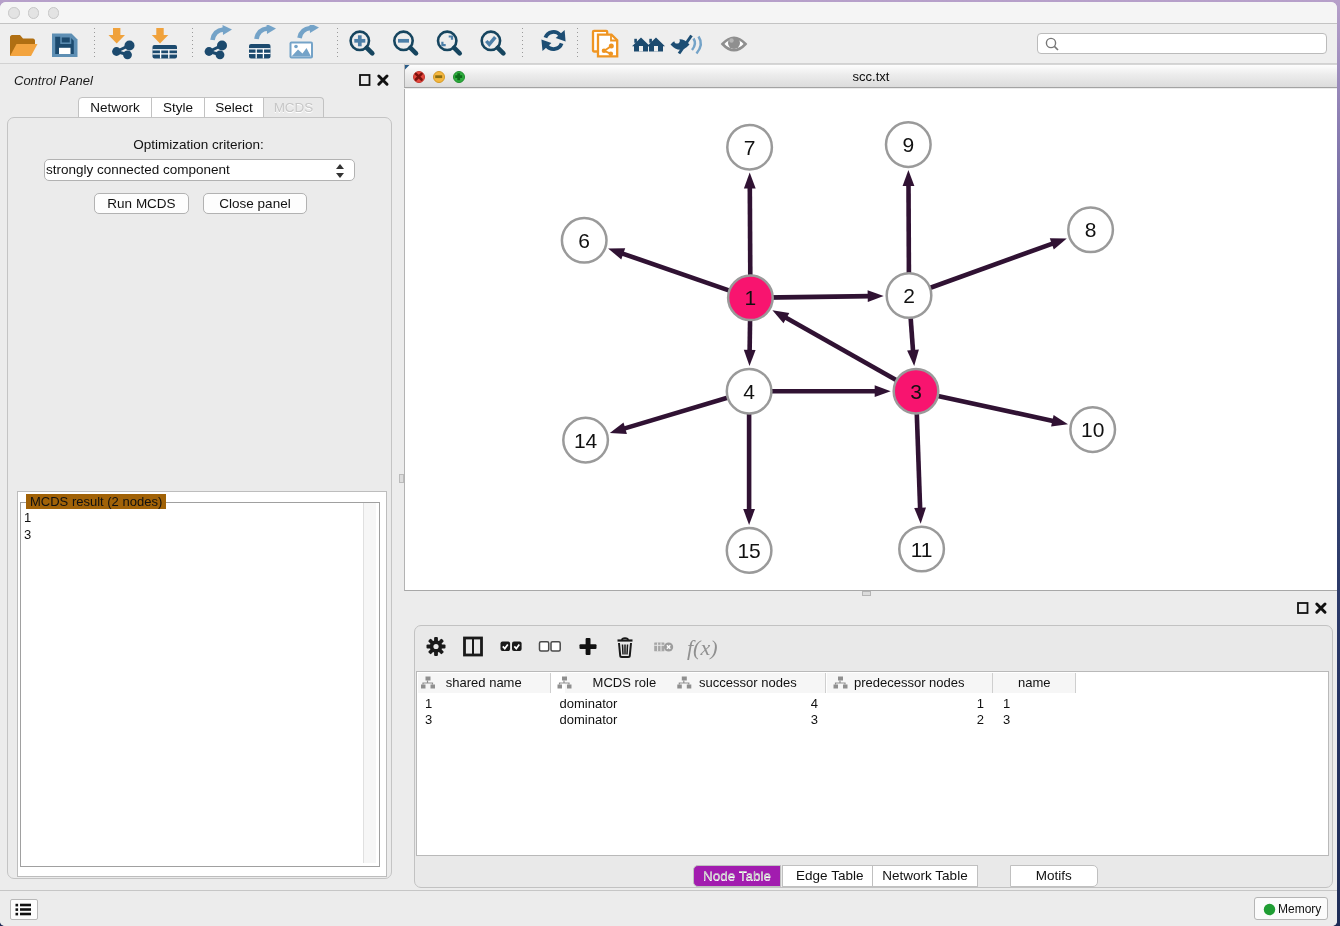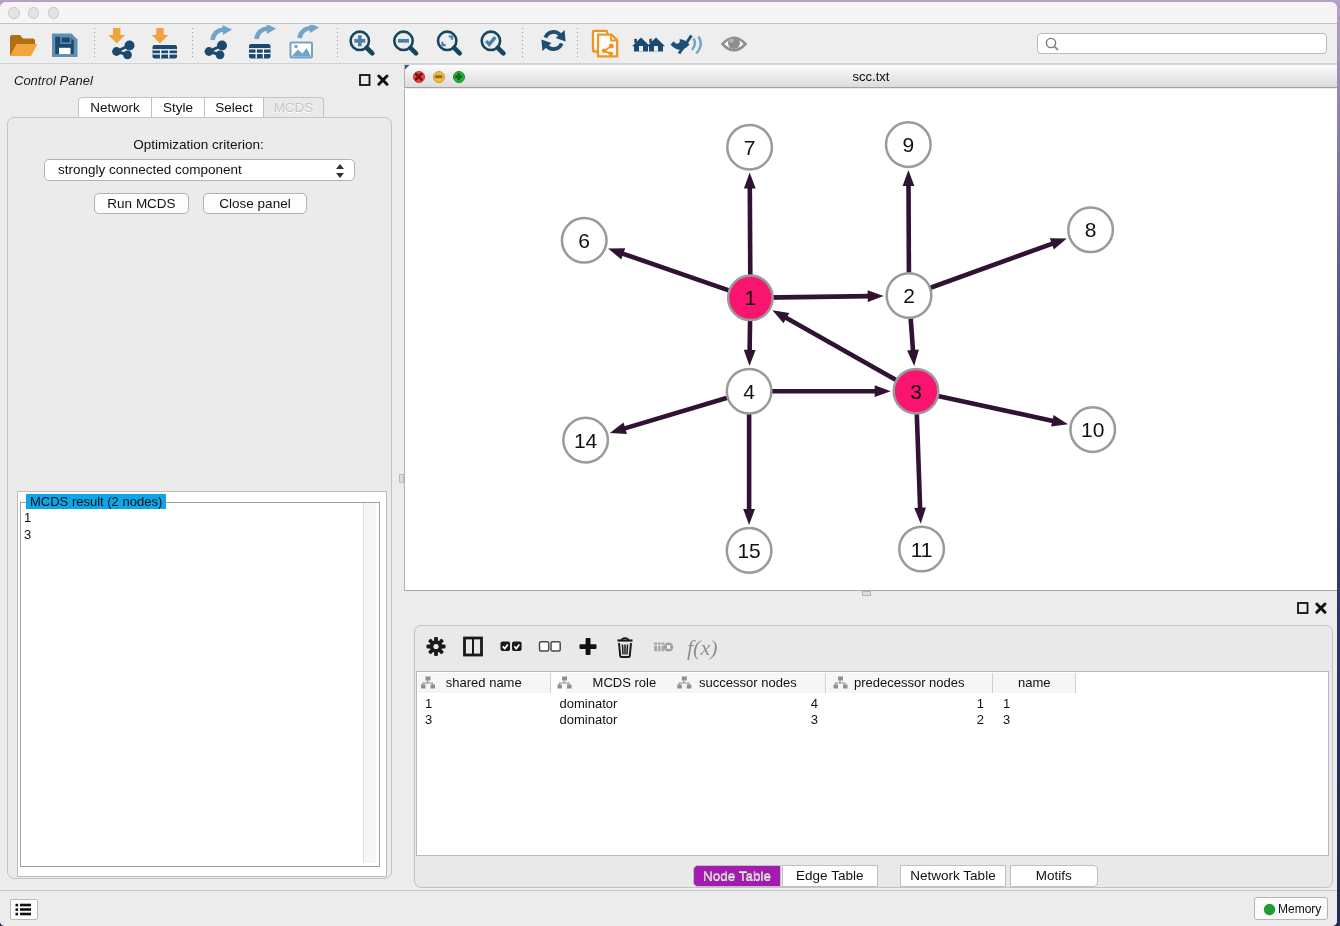--- a/index.html
+++ b/index.html
@@ -12,25 +12,25 @@
 #wtitle { position:absolute; left:0; right:0; top:5px; text-align:center; font-size:13.5px; color:#9e9e9e; }
 #toolbar { position:absolute; left:0; top:24px; width:1337px; height:40px; background:#eeeeee; border-bottom:1px solid #d2d2d2; }
 .tsep { position:absolute; top:4px; height:31px; width:1px; background-image:repeating-linear-gradient(180deg,#9a9a9a 0 1.5px,transparent 1.5px 4px); }
 #search { position:absolute; left:1037px; top:33px; width:290px; height:21px; background:#fff; border:1px solid #bbb; border-radius:4px; }
 
 #cphead { position:absolute; left:0; top:64px; width:397px; height:27px; }
 .ptitle { font-size:13px; color:#1a1a1a; }
 .tab { position:absolute; top:97px; height:21px; background:#fff; border:1px solid #c2c2c2; font-size:13.5px; text-align:center; line-height:19px; color:#111; }
 #cpbody { position:absolute; left:7px; top:117px; width:385px; height:762px; background:#ebebeb; border:1px solid #c4c4c4; border-radius:7px; }
 #optlabel { position:absolute; left:0; top:137px; width:397px; text-align:center; font-size:13.5px; color:#111; }
-#combo { position:absolute; left:44px; top:159px; width:311px; height:22px; background:#fff; border:1px solid #b2b2b2; border-radius:5px; font-size:13.5px; line-height:20px; color:#111; padding-left:13px; }
+#combo { position:absolute; left:44px; top:159px; width:311px; height:22px; background:#fff; border:1px solid #b2b2b2; border-radius:5px; font-size:13.5px; line-height:20px; color:#111; padding-left:1px; }
 .btn { position:absolute; top:193px; height:21px; background:#fdfdfd; border:1px solid #b2b2b2; border-radius:5px; font-size:13.5px; text-align:center; line-height:19px; color:#111; }
 #resultpane { position:absolute; left:17px; top:491px; width:370px; height:386px; background:#fff; border:1px solid #bdbdbd; }
 #groupbox { position:absolute; left:19.5px; top:502px; width:360px; height:365px; border:1px solid #a0a0a0; }
-#grouplegend { position:absolute; left:26px; top:494px; background:#0ea5e9; padding:0 4px; font-size:13px; color:#111; }
+#grouplegend { position:absolute; left:26px; top:494px; background:#a16207; padding:0 4px; font-size:13px; color:#111; }
 #mcdstext { position:absolute; left:24px; top:509px; font-size:13px; color:#111; line-height:17px; }
 #resscroll { position:absolute; left:363px; top:503px; width:13px; height:360px; background:#f6f6f6; border-left:1px solid #e0e0e0; }
 
 #netbar { position:absolute; left:404px; top:64px; border-left:1px solid #b0b0b0; width:933px; height:24px; background:linear-gradient(180deg,#fdfdfd 0%,#ececec 45%,#dcdcdc 100%); border-top:1px solid #d6d6d6; border-bottom:1px solid #a3a3a3; }
 .light { position:absolute; top:5.5px; width:12.4px; height:12.4px; border-radius:50%; }
 #nettitle { position:absolute; left:0; right:0; top:4px; text-align:center; font-size:13px; color:#0a0a0a; }
 #canvas { position:absolute; left:404px; top:89px; width:933px; height:502px; background:#fff; border-left:1px solid #b3b3b3; border-bottom:1px solid #a8a8a8; }
 
 #tphead { position:absolute; left:405px; top:596px; width:933px; height:28px;margin-top:45px; }
 #tpbody { position:absolute; left:414px; top:625px; width:919px; height:263px; background:#e9e9e9; border:1px solid #c2c2c2; border-radius:7px; }
@@ -397,21 +397,21 @@
 <div class="cell" style="left:770px;top:696px;width:48px;text-align:right;">4</div>
 <div class="cell" style="left:936px;top:696px;width:48px;text-align:right;">1</div>
 <div class="cell" style="left:1003px;top:696px;">1</div>
 <div class="cell" style="left:425px;top:712px;">3</div>
 <div class="cell" style="left:559.5px;top:712px;">dominator</div>
 <div class="cell" style="left:770px;top:712px;width:48px;text-align:right;">3</div>
 <div class="cell" style="left:936px;top:712px;width:48px;text-align:right;">2</div>
 <div class="cell" style="left:1003px;top:712px;">3</div>
 <div class="btab etched" style="left:693px;width:88px;border-radius:5px 0 0 5px;background:#a21caf;">Node Table</div>
 <div class="btab" style="left:782px;width:95.5px;">Edge Table</div>
-<div class="btab" style="left:900px;width:106px;text-align:center;">Network Table</div>
+<div class="btab" style="left:872px;width:106px;text-align:center;">Network Table</div>
 <div class="btab" style="left:1010px;width:87.5px;border-radius:0 5px 5px 0;">Motifs</div>
 
 <div id="statusbar"></div>
 <div id="listbtn"><svg width="26" height="19">
       <g stroke="#111" stroke-width="2.6">
         <line x1="9" y1="5" x2="20" y2="5"></line>
         <line x1="9" y1="9.5" x2="20" y2="9.5"></line>
         <line x1="9" y1="14" x2="20" y2="14"></line>
       </g>
       <g fill="#111">

